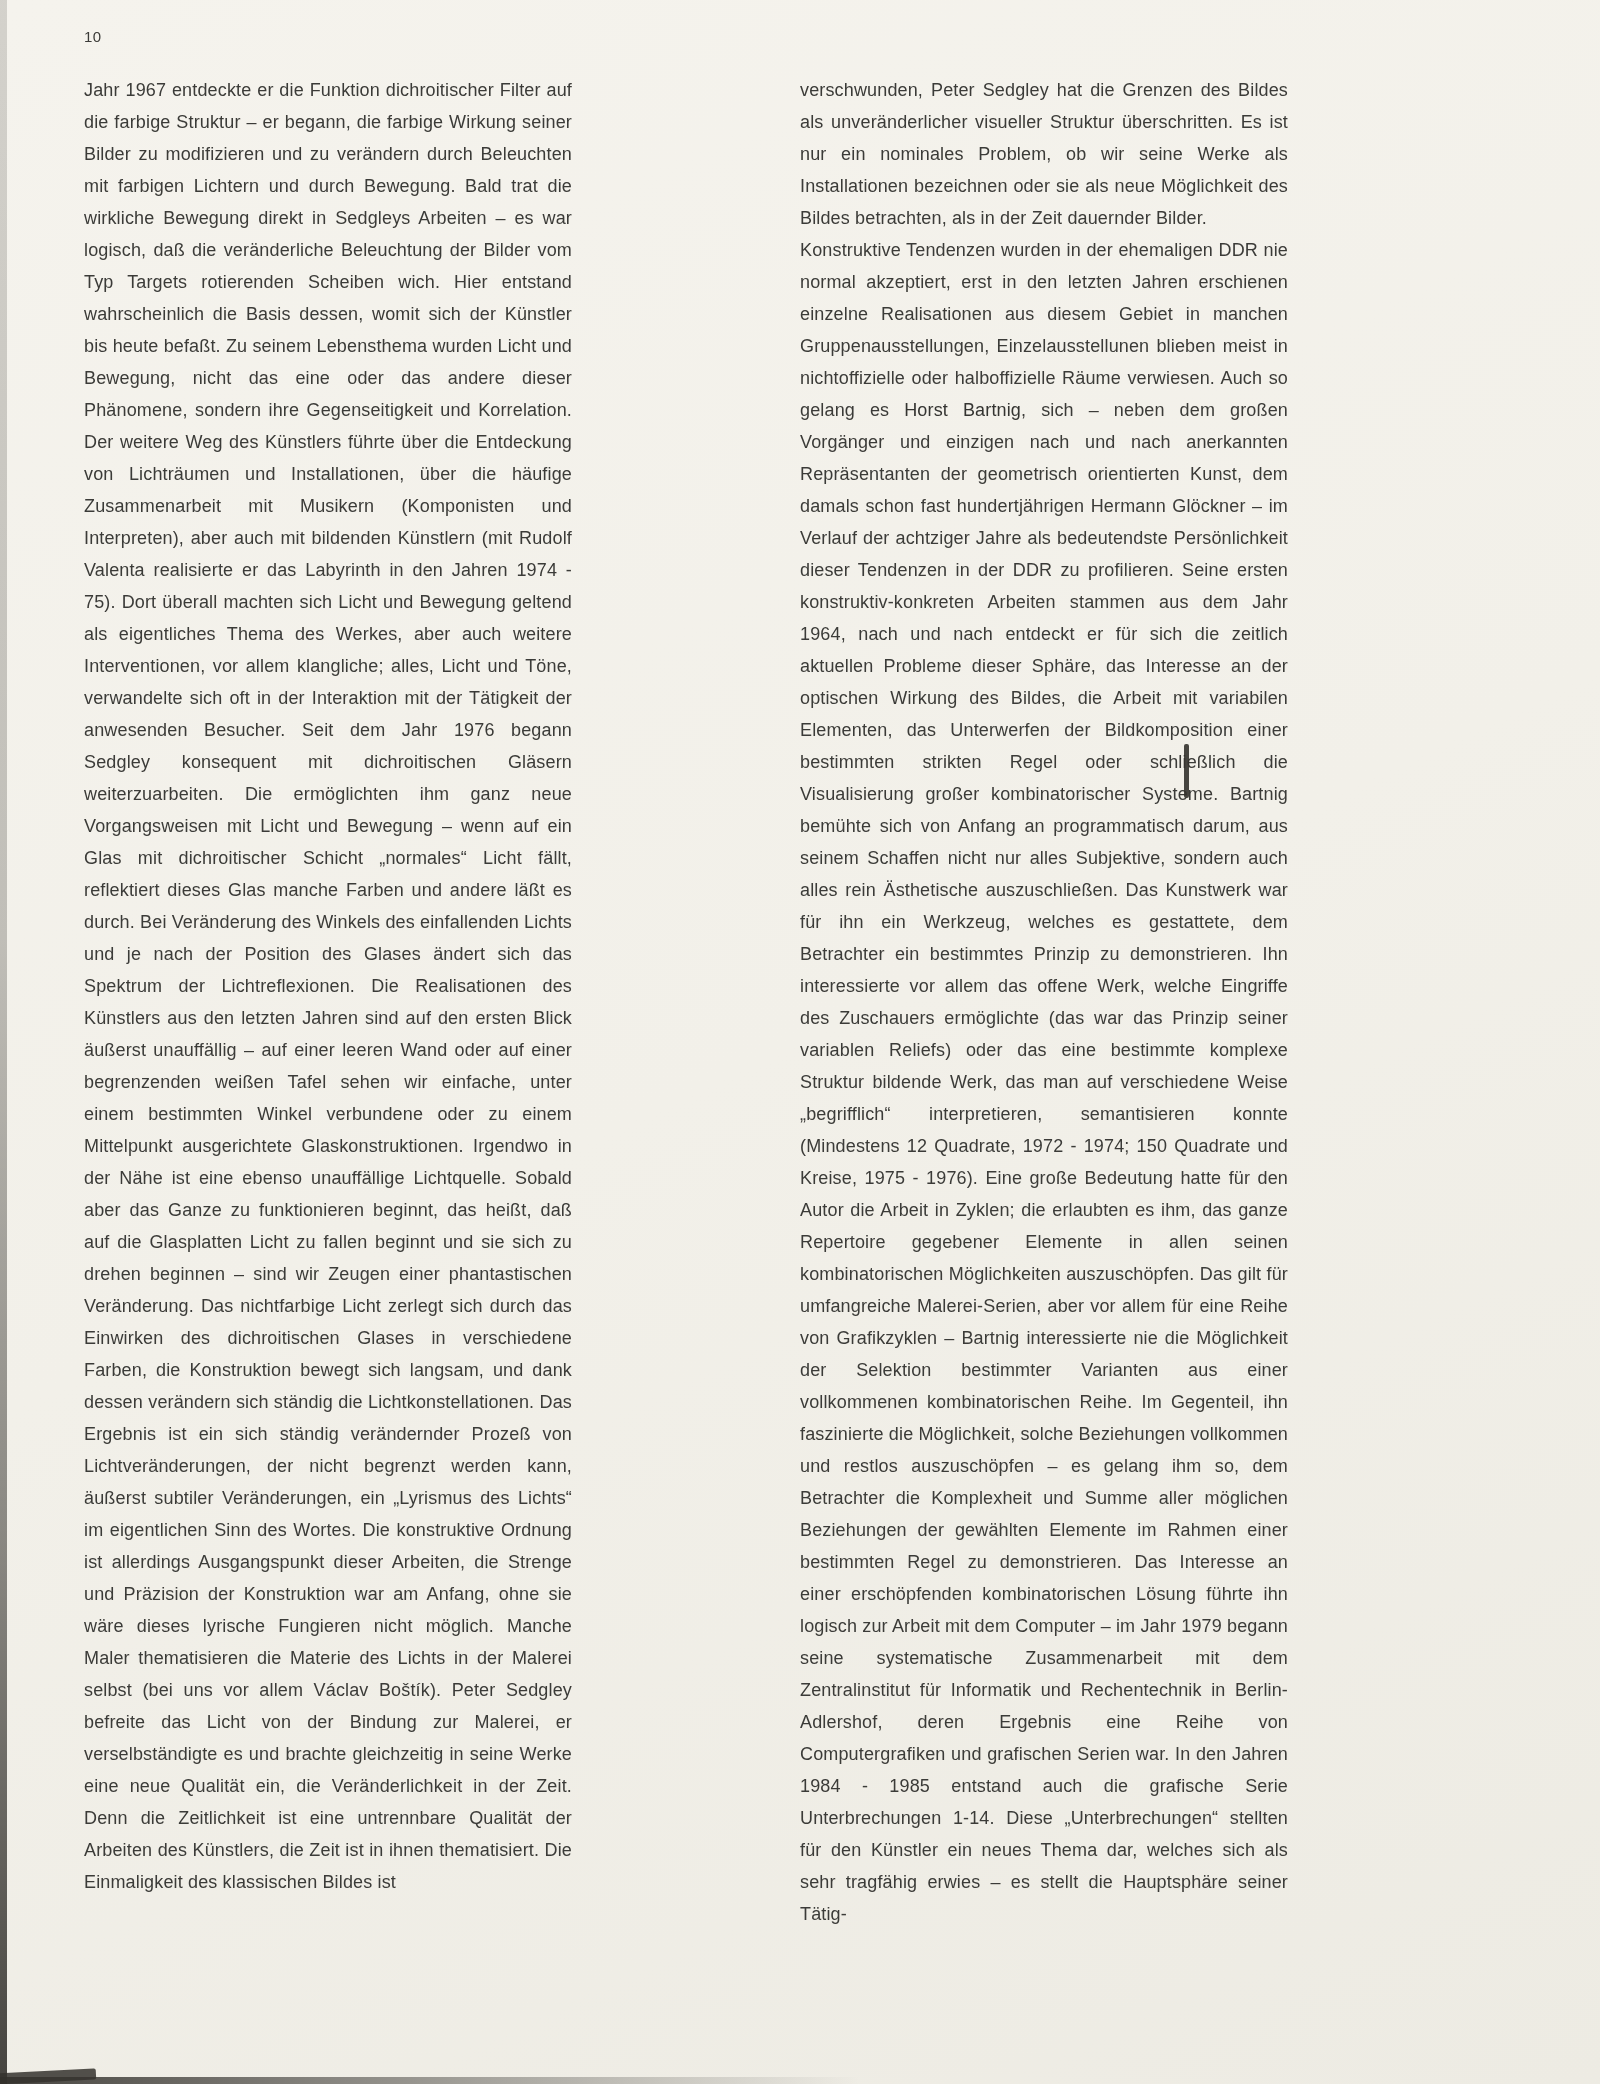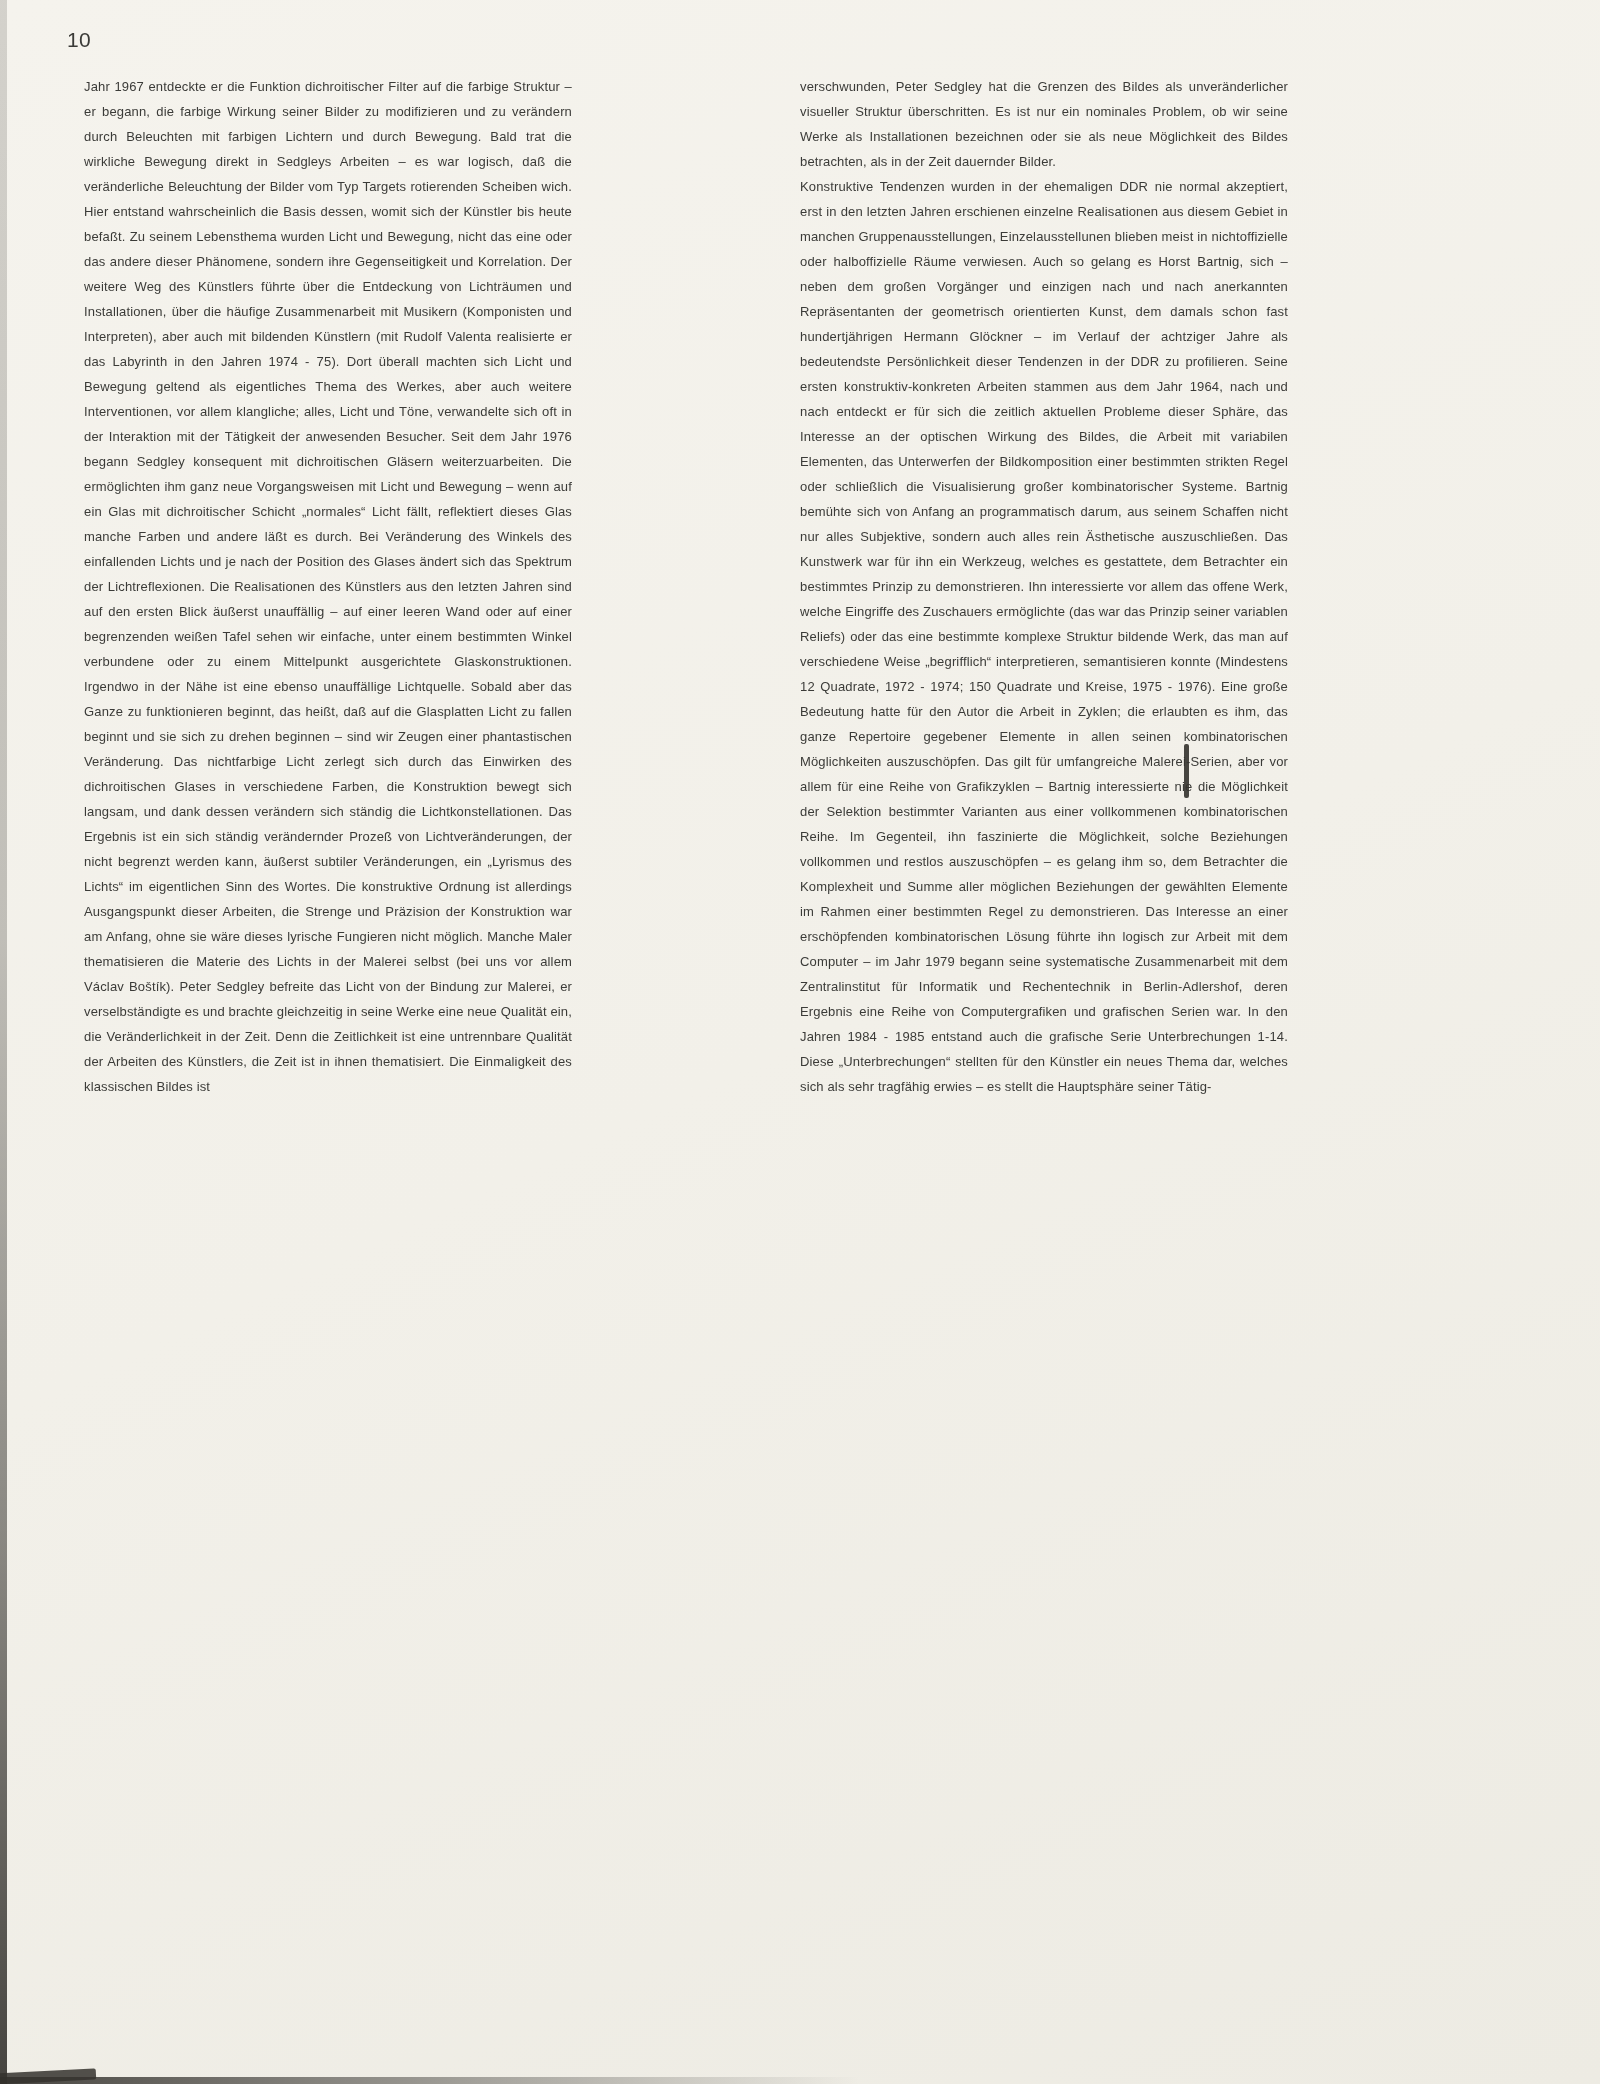--- a/index.html
+++ b/index.html
@@ -15,42 +15,42 @@
   .page {
     position: relative;
     width: 1600px;
     height: 2084px;
     overflow: hidden;
     background: linear-gradient(155deg, #f5f3ed 0%, #f2f0e9 50%, #edebe3 100%);
     color: #3b3b38;
   }
   .page-number {
     position: absolute;
-    left: 67px;
+    left: 84px;
     top: 28px;
-    font-size: 21px;
+    font-size: 15px;
     letter-spacing: 0.3px;
     color: #3b3b38;
   }
   .columns {
     position: absolute;
     left: 84px;
     top: 74px;
     width: 1204px;
     display: flex;
     gap: 228px;
   }
   .col {
     width: 488px;
     flex: 0 0 488px;
   }
   .col p {
     margin: 0;
-    font-size: 13px;
-    line-height: 25px;
+    font-size: 18px;
+    line-height: 32px;
     letter-spacing: 0.15px;
     text-align: justify;
     hyphens: auto;
     -webkit-hyphens: auto;
     color: #3b3b38;
   }
   .bold {
     font-weight: normal;
     color: #343431;
   }

